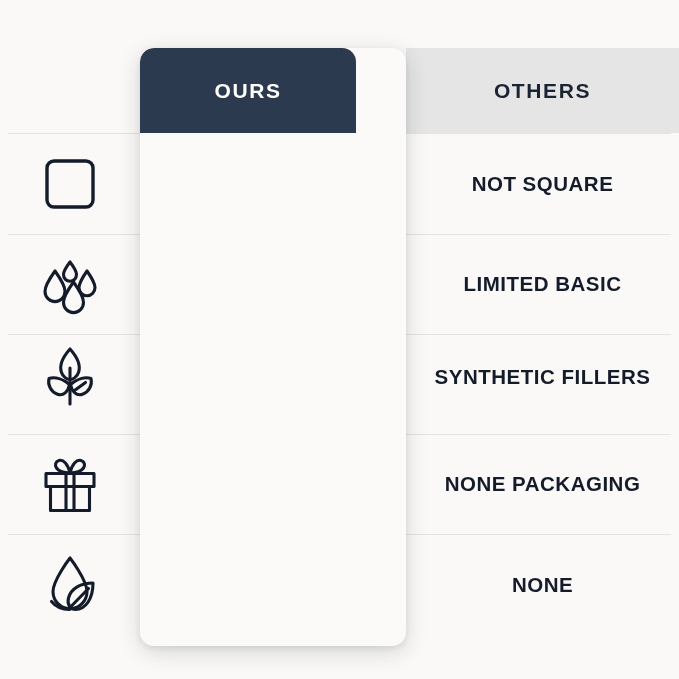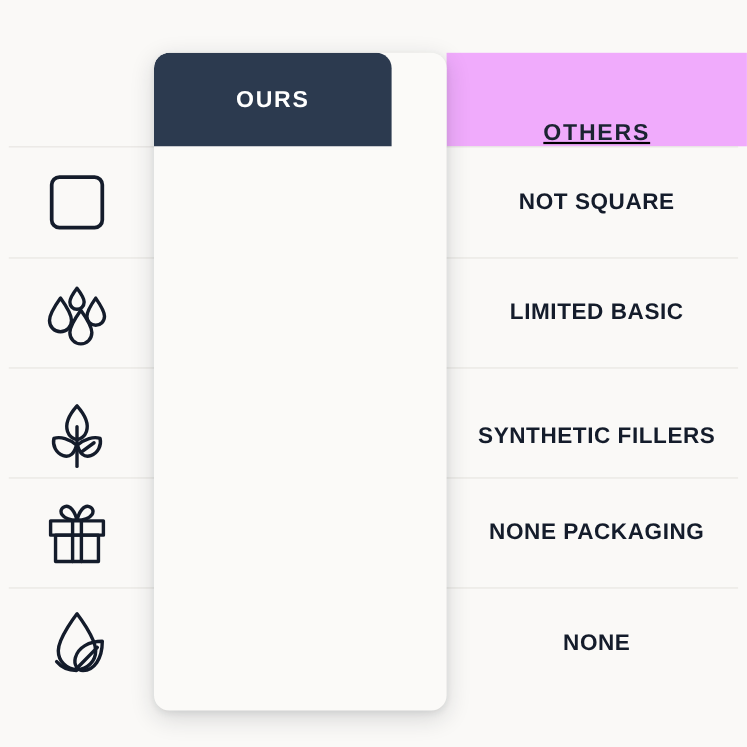--- a/index.html
+++ b/index.html
@@ -26,25 +26,24 @@
   
   
 
   
   .others-header-band {
     position: absolute;
     left: 406px;
     top: 48px;
     width: 273px;
     height: 85px;
-    background: #f0abfc;
-    display: flex;
-    align-items: flex-end;
-    justify-content: center;
-    text-decoration: underline;
+    background: #e5e5e5;
+    display: flex;
+    align-items: center;
+    justify-content: center;
   }
   .others-header-band .hdr-text {
     font-size: 21px;
     font-weight: 600;
     letter-spacing: 1.6px;
     color: #1b2432;
   }
 
   
   .ours-card {
@@ -191,21 +190,21 @@
       </span>
     </div>
     <div class="cell-ours">
       <span class="cell-text">18 DIFFERENT SCENTS</span>
     </div>
     <div class="cell-others">
       <span class="cell-text">LIMITED BASIC</span>
     </div>
   </div>
 
-  <div class="table-row" style="top:347px; height:100px;">
+  <div class="table-row" style="top:327px; height:100px;">
     <div class="cell-icon">
       <span>
         <svg class="icon-svg" width="70" height="70" viewBox="0 0 70 70" fill="none" stroke="#141c2b" stroke-width="3.1" stroke-linecap="round" stroke-linejoin="round">
 
           <path d="M35 62 L35 26"></path>
 
           <path d="M35 7 C27 16 24 23 26.4 30.2 C28 35 32 37.5 35 37.5 C38 37.5 42 35 43.6 30.2 C46 23 43 16 35 7 Z"></path>
 
           <path d="M34.5 42.5 C28 37 20 34.5 14 36.5 C12.5 43 16 50 22.5 52.2 C28.5 54.2 33 50 34.5 42.5 Z"></path>
 

